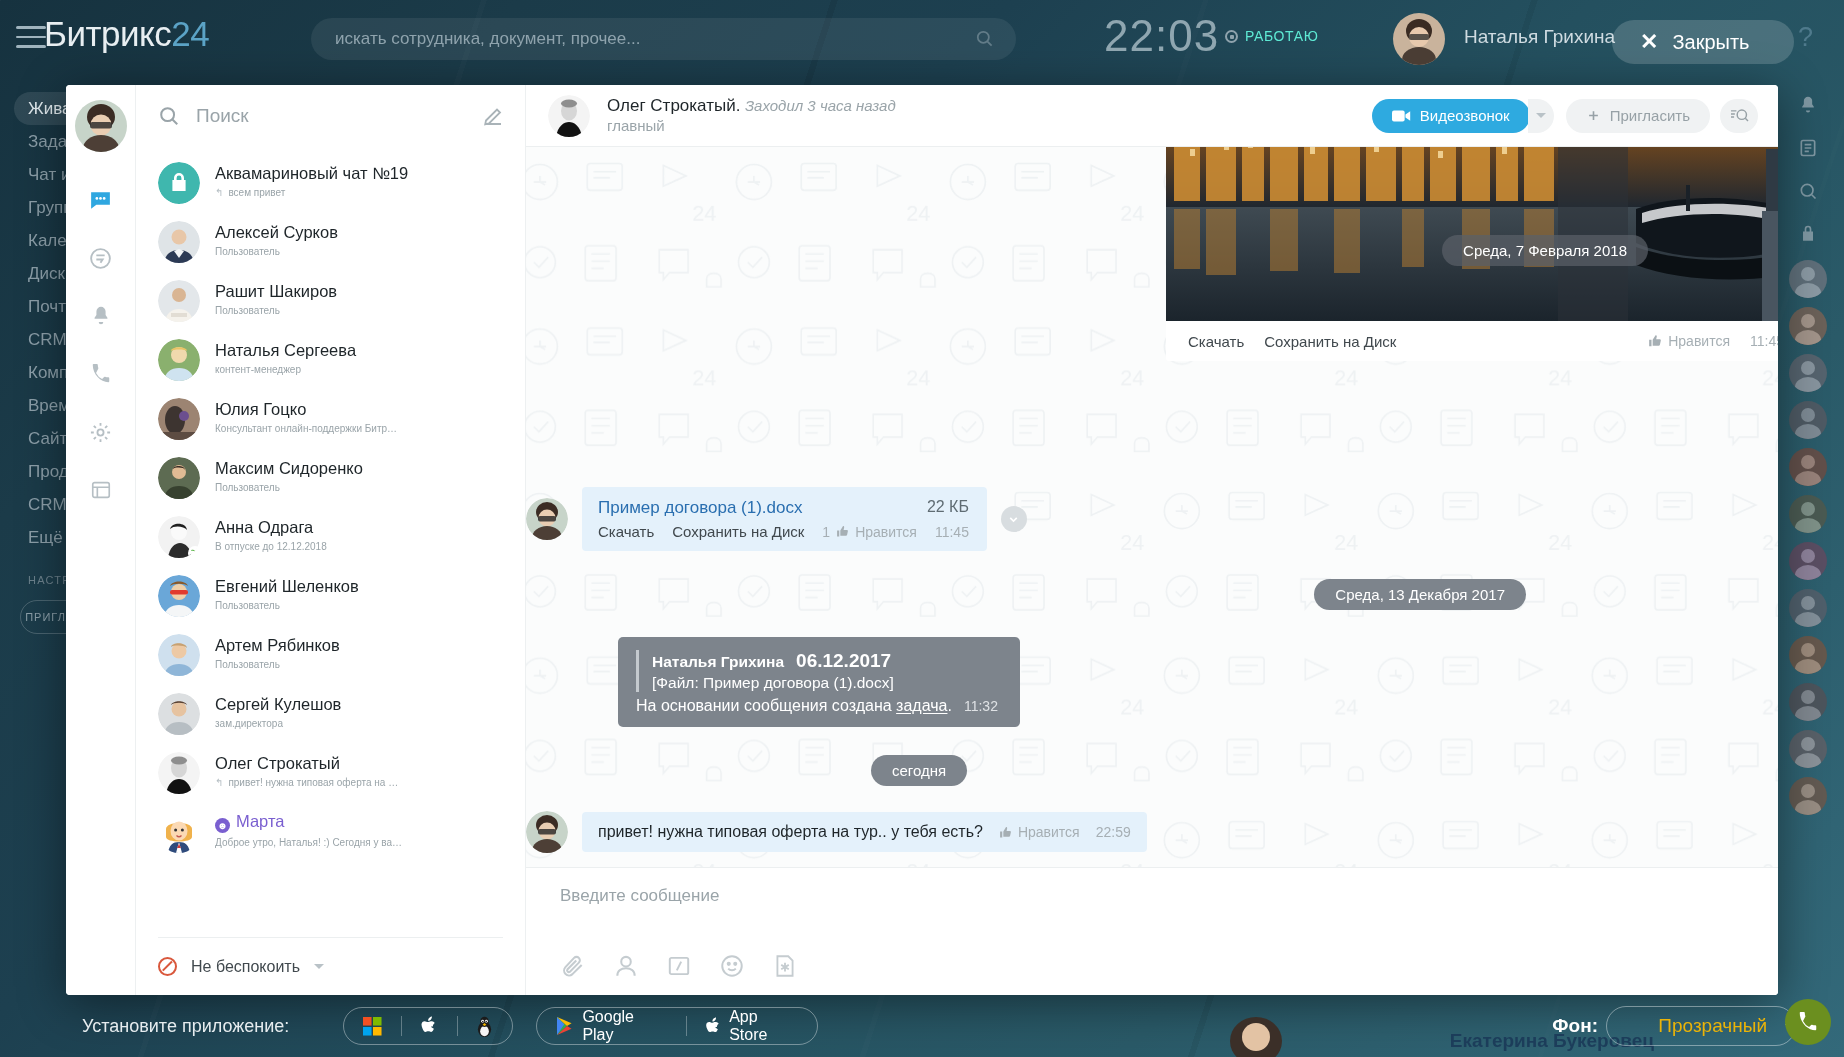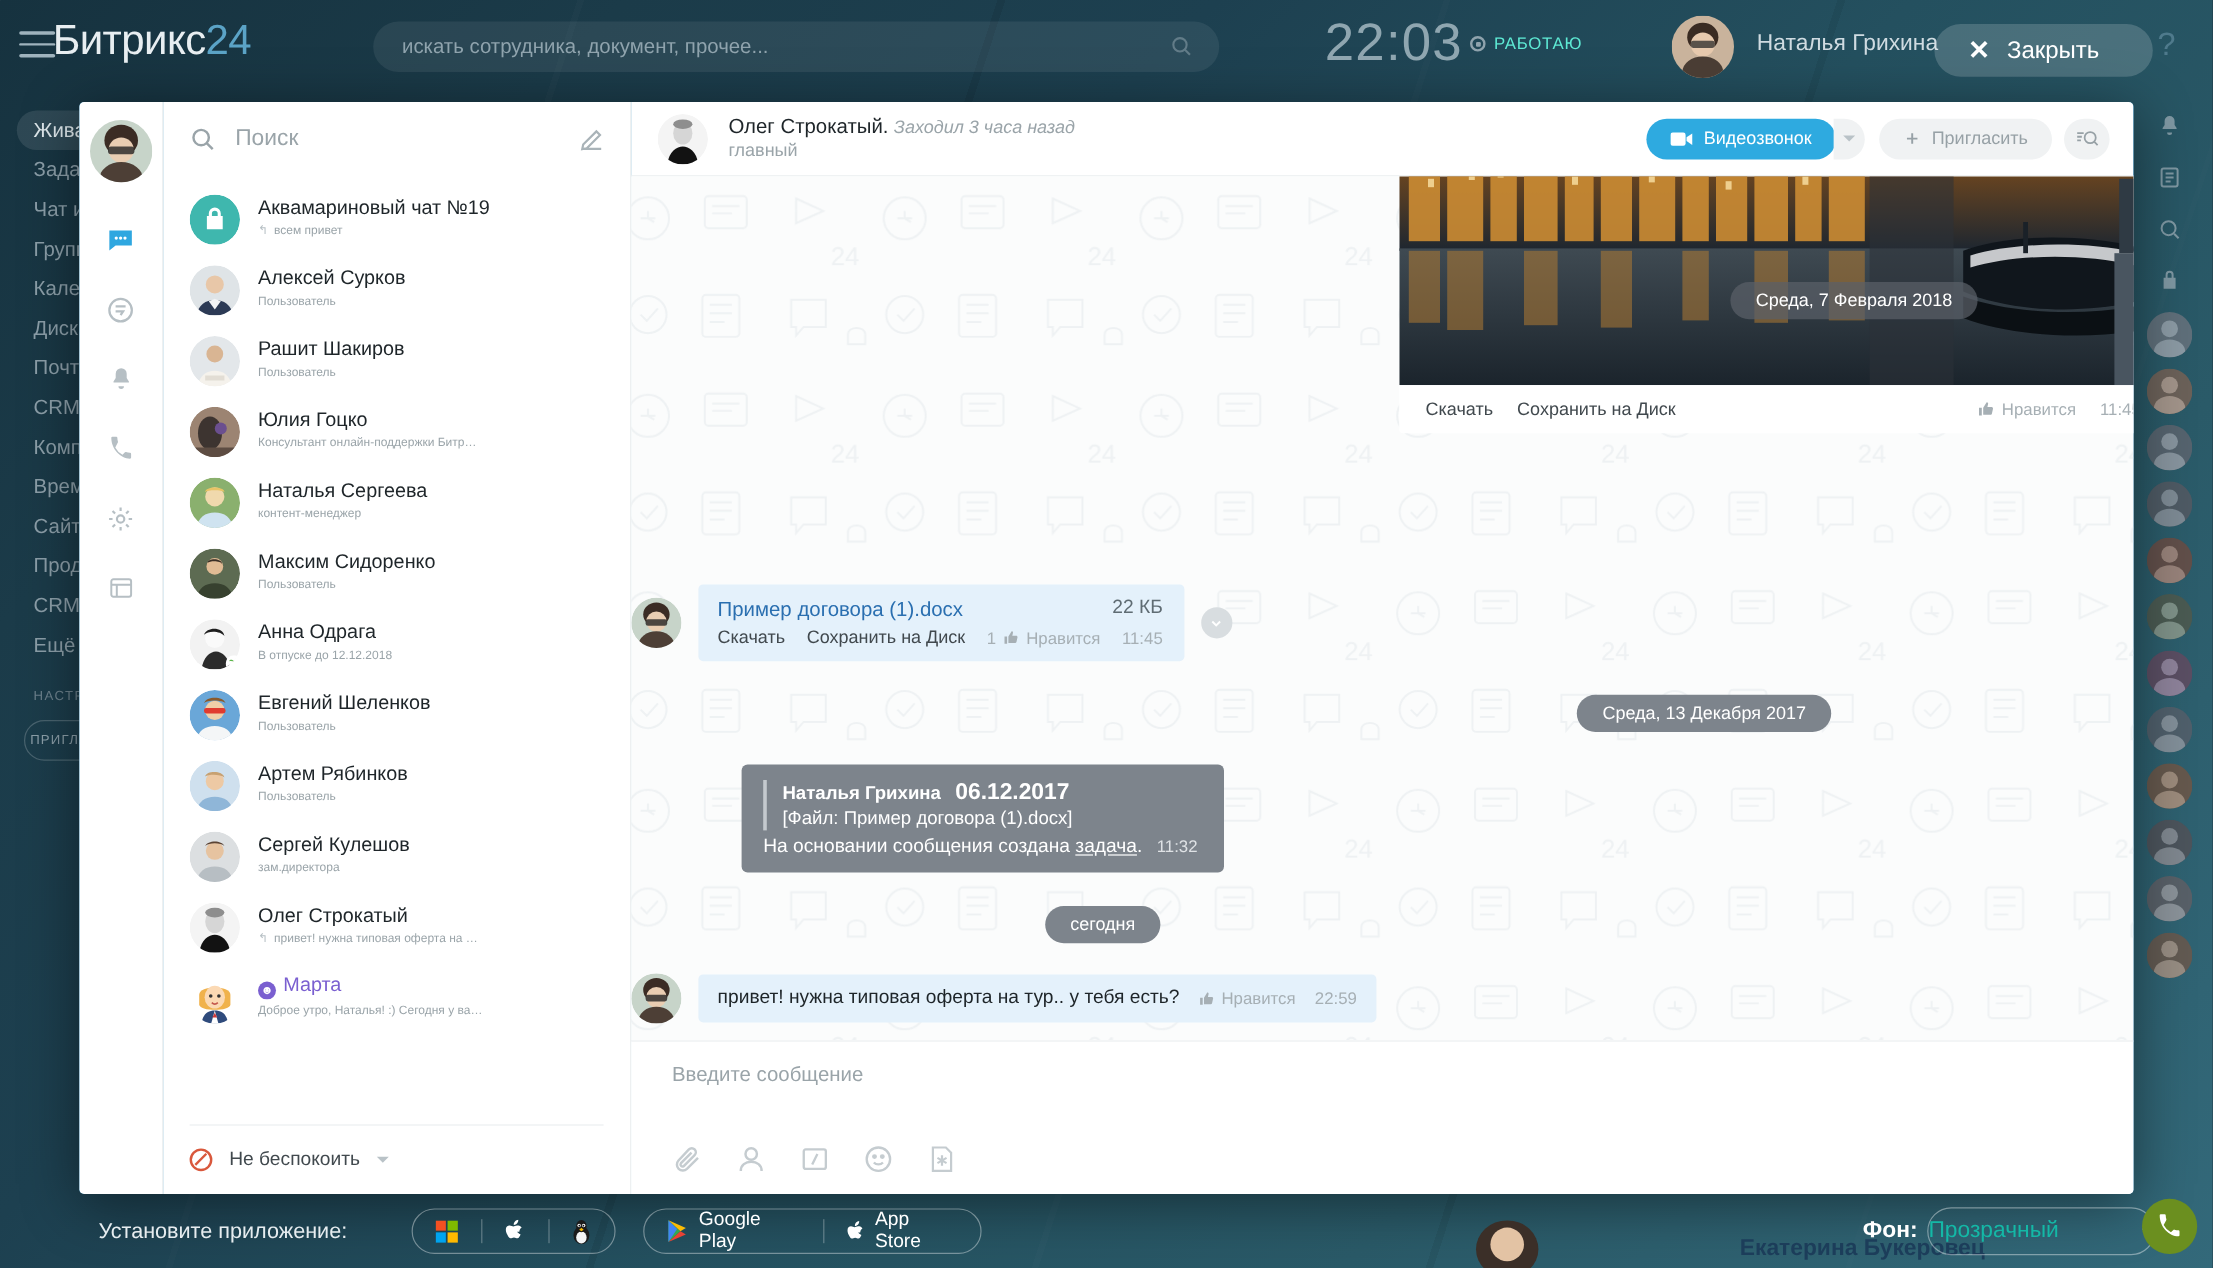--- a/index.html
+++ b/index.html
@@ -65,21 +65,21 @@
   
   .rightrail { position:absolute; right:0; top:78px; width:72px; bottom:0; z-index:2;
     display:flex; flex-direction:column; align-items:center; gap:9px; padding-top:10px; }
   .rail-icon { width:34px; height:34px; border-radius:50%; display:flex; align-items:center; justify-content:center; color:#7f98a3; }
   .rail-av { width:38px; height:38px; border-radius:50%; overflow:hidden; flex:none; }
   .call-fab { position:absolute; right:13px; bottom:12px; width:46px; height:46px; border-radius:50%; background:#6b8f1f; display:flex; align-items:center; justify-content:center; z-index:9; }
 
   
   .messenger {
     position:absolute; left:66px; top:85px; width:1712px; height:910px;
-    background:#0369a1; border-radius:4px; box-shadow:0 8px 48px rgba(0,0,0,.45);
+    background:#ffffff; border-radius:4px; box-shadow:0 8px 48px rgba(0,0,0,.45);
     display:flex; overflow:hidden; z-index:5;
   }
   
   .icorail { width:70px; background:#fff; border-right:1px solid #edf0f1; display:flex; flex-direction:column; align-items:center; padding-top:15px; }
   .icorail .avatar { width:52px; height:52px; border-radius:50%; overflow:hidden; margin-bottom:26px; }
   .icorail .ico { width:44px; height:44px; display:flex; align-items:center; justify-content:center; margin-bottom:14px; color:#b6bfc4; cursor:pointer; }
   .icorail .ico.active { color:#2fa7e0; }
 
   
   .chatlist { width:390px; border-right:1px solid #edf0f1; display:flex; flex-direction:column; background:#fff; }
@@ -153,21 +153,21 @@
   .composer .tools { position:absolute; bottom:16px; display:flex; gap:27px; color:#c5ccd0; }
   .composer .tools .t { width:26px; height:26px; cursor:pointer; }
 
   
   .bottombar { position:absolute; left:0; right:0; bottom:0; height:62px; z-index:7; display:flex; align-items:center; }
   .bb-label { position:absolute; left:82px; font-size:18px; color:#e6ecef; }
   .pillgrp { position:absolute; height:38px; border:1px solid rgba(255,255,255,.38); border-radius:19px; display:flex; align-items:center; }
   .pillgrp .d { width:1px; height:20px; background:rgba(255,255,255,.3); }
   .pillgrp .cell { padding:0 19px; display:flex; align-items:center; gap:8px; color:#fff; font-size:16px; }
   .bg-label { position:absolute; right:246px; font-size:19px; color:#fff; font-weight:bold; }
-  .bg-select { position:absolute; right:48px; width:190px; height:40px; border:1px solid rgba(255,255,255,.4); border-radius:20px; display:flex; align-items:center; justify-content:space-between; gap:18px; color:#14b8a6; font-size:19px; }
+  .bg-select { position:absolute; right:48px; width:190px; height:40px; border:1px solid rgba(255,255,255,.4); border-radius:20px; display:flex; align-items:center; justify-content:flex-end; gap:18px; color:#eab308; font-size:19px; }
   .ek-name { position:absolute; right:190px; bottom:5px; font-size:19px; color:#1c3d5a; font-weight:bold; }
   .ek-av { position:absolute; right:560px; bottom:0; width:56px; height:46px; border-radius:28px 28px 0 0; overflow:hidden; }
 </style>
 </head>
 <body>
 
 <div id="app">
 
   <div class="bg-portal">
     <div class="bg-diag"></div>
@@ -411,41 +411,41 @@
                 <path d="M13 33h16v4H13z" fill="#e2ddd4"></path>
               </svg></div>
           <div class="cl-txt">
             <div class="cl-name">Рашит Шакиров</div>
             <div class="cl-sub">Пользователь</div>
           </div>
         </div>
 
         <div class="cl-row">
           <div class="cl-av"><svg width="42" height="42" viewBox="0 0 42 42">
+                <circle cx="21" cy="21" r="21" fill="#8ab06e"></circle>
+                <circle cx="21" cy="16" r="8" fill="#f0d9ad"></circle>
+                <path d="M13 12c0-5 16-5 16 0-2-2-14-2-16 0z" fill="#e8c366"></path>
+                <path d="M6 42c1-9 7-13 15-13s14 4 15 13z" fill="#cfe3f0"></path>
+              </svg></div>
+          <div class="cl-txt">
+            <div class="cl-name">Наталья Сергеева</div>
+            <div class="cl-sub">контент-менеджер</div>
+          </div>
+        </div>
+
+        <div class="cl-row">
+          <div class="cl-av"><svg width="42" height="42" viewBox="0 0 42 42">
                 <circle cx="21" cy="21" r="21" fill="#9c8472"></circle>
                 <ellipse cx="17" cy="22" rx="10" ry="14" fill="#3d3430"></ellipse>
                 <circle cx="26" cy="18" r="5" fill="#6b4f8f"></circle>
                 <path d="M0 34h42v8H0z" fill="#5d4c42"></path>
               </svg></div>
           <div class="cl-txt">
             <div class="cl-name">Юлия Гоцко</div>
             <div class="cl-sub">Консультант онлайн-поддержки Битр…</div>
-          </div>
-        </div>
-
-        <div class="cl-row">
-          <div class="cl-av"><svg width="42" height="42" viewBox="0 0 42 42">
-                <circle cx="21" cy="21" r="21" fill="#8ab06e"></circle>
-                <circle cx="21" cy="16" r="8" fill="#f0d9ad"></circle>
-                <path d="M13 12c0-5 16-5 16 0-2-2-14-2-16 0z" fill="#e8c366"></path>
-                <path d="M6 42c1-9 7-13 15-13s14 4 15 13z" fill="#cfe3f0"></path>
-              </svg></div>
-          <div class="cl-txt">
-            <div class="cl-name">Наталья Сергеева</div>
-            <div class="cl-sub">контент-менеджер</div>
           </div>
         </div>
 
         <div class="cl-row">
           <div class="cl-av"><svg width="42" height="42" viewBox="0 0 42 42">
                 <circle cx="21" cy="21" r="21" fill="#5d6b52"></circle>
                 <circle cx="21" cy="15" r="7" fill="#e0bb94"></circle>
                 <path d="M15 12c0-4 12-4 12 1-1-3-10-3-12-1z" fill="#3a2f26"></path>
                 <path d="M6 42c1-9 7-13 15-13s14 4 15 13z" fill="#37412f"></path>
               </svg></div>

